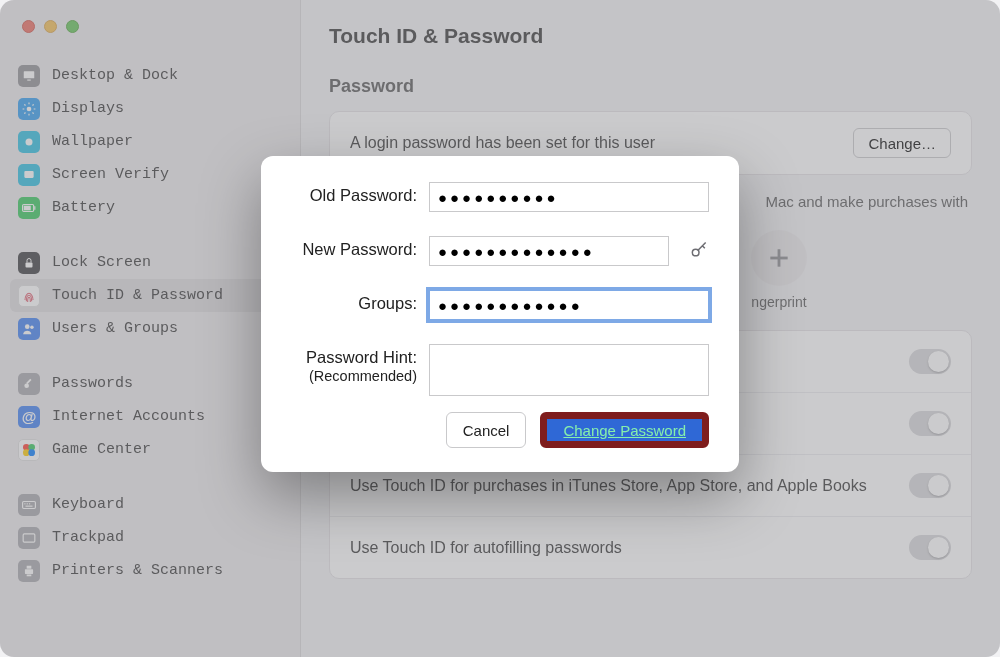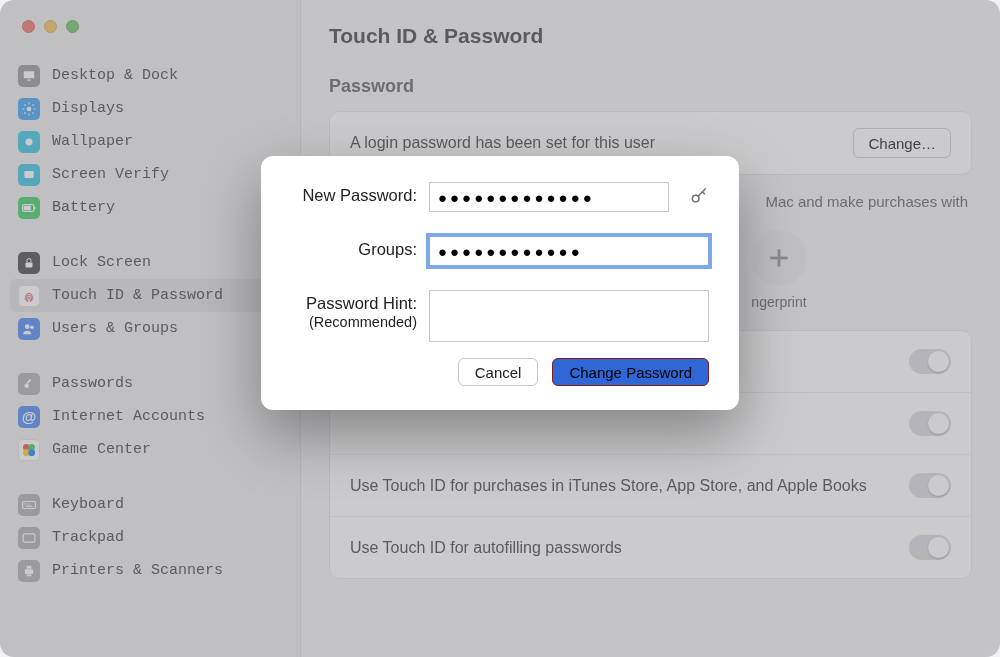--- a/index.html
+++ b/index.html
@@ -57,23 +57,23 @@
   .field-label-col{ width:138px; text-align:right; padding-right:12px; padding-top:4px;}
   .field label{ font-size:16.5px; color:#222; display:block;}
   .field .sub{ font-size:14.5px; color:#222;}
   .field input{ width:240px; height:30px; border:1px solid #c9c9cb; border-radius:0; padding:0 8px; font-size:15px; letter-spacing:3px; }
   .field textarea{ width:280px; height:52px; border:1px solid #c9c9cb; resize:none; padding:6px 8px; font-size:15px; font-family:inherit;}
   .field input.focused{ outline:3px solid #7ea9e6; outline-offset:0; border-color:#7ea9e6;}
   .input-wide { width:280px !important; }
   .key-hint{ position:absolute; right:0; top:4px; color:#6d6d72;}
 
   .modal-actions{ display:flex; justify-content:flex-end; gap:14px; margin-top:8px;}
-  .btn{ height:28px; padding:0 16px; border-radius:6px; font-size:15px; cursor:default;}
+  .btn{ height:36px; padding:0 16px; border-radius:6px; font-size:15px; cursor:default;}
   .btn-cancel{ background:#fff; border:1px solid #c9c9cb; color:#222;}
-  .btn-primary{ background:#2f68d6; color:#000000; border:1px solid #7f1d1d;}
+  .btn-primary{ background:#2f68d6; color:#86efac; border:7px solid #7f1d1d;text-decoration:underline;}
 </style>
 </head>
 <body>
 
 <div class="window">
 
   <aside class="sidebar">
     <div class="traffic">
       <div class="dot red"></div>
       <div class="dot yellow"></div>
@@ -269,20 +269,26 @@
       </div>
     </div>
 
   </main>
 </div>
 
 <div class="scrim"></div>
 
 <div class="modal">
 
+  <div class="field">
+    <div class="field-label-col">
+        <label>Old Password:</label>
+      </div>
+    <input type="text" class="input-wide" value="●●●●●●●●●●" style="">
+  </div>
 
   <div class="field">
     <div class="field-label-col">
         <label>New Password:</label>
       </div>
     <input type="text" value="●●●●●●●●●●●●●" style="">
     <span class="key-hint">
       <svg width="20" height="20" viewBox="0 0 24 24" fill="none" stroke="#6d6d72" stroke-width="1.8">
           <circle cx="8" cy="15" r="4"></circle>
           <path d="M10.5 12.5 L20 3 M16 7 l3 3"></path>

